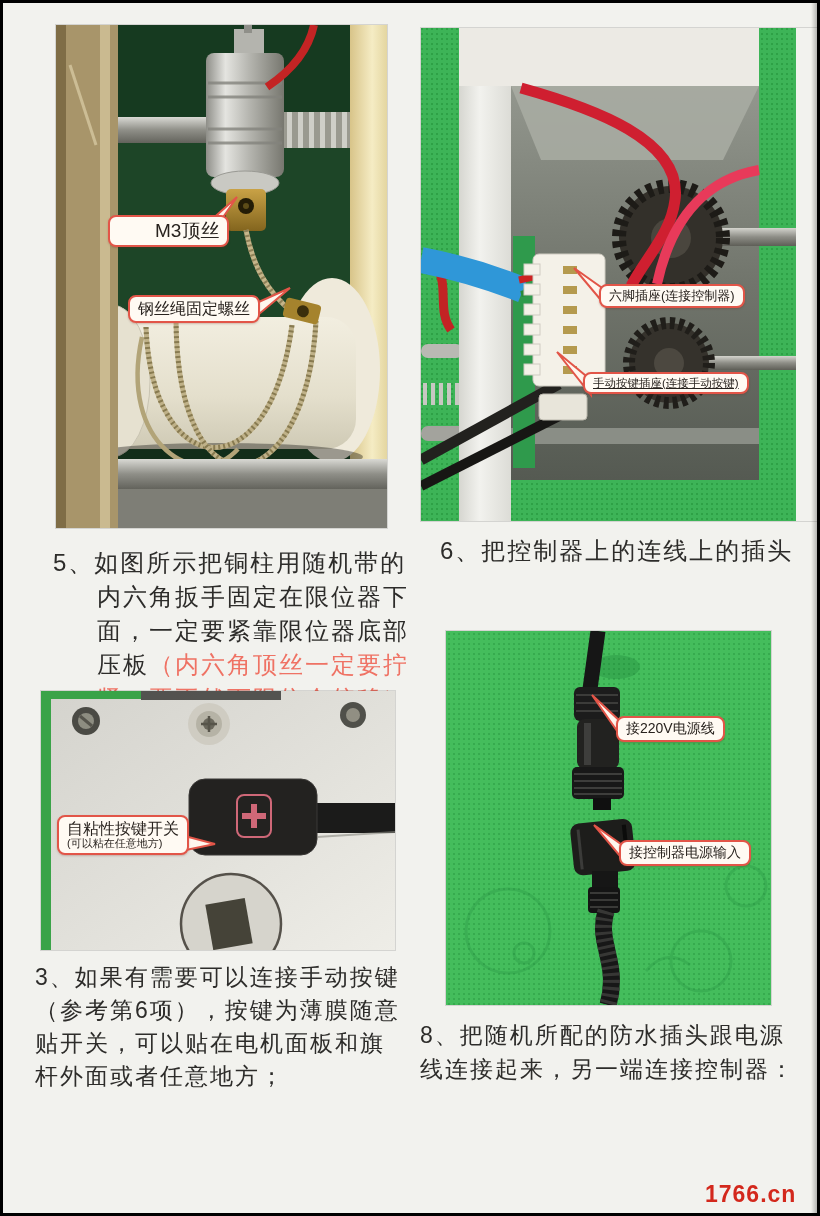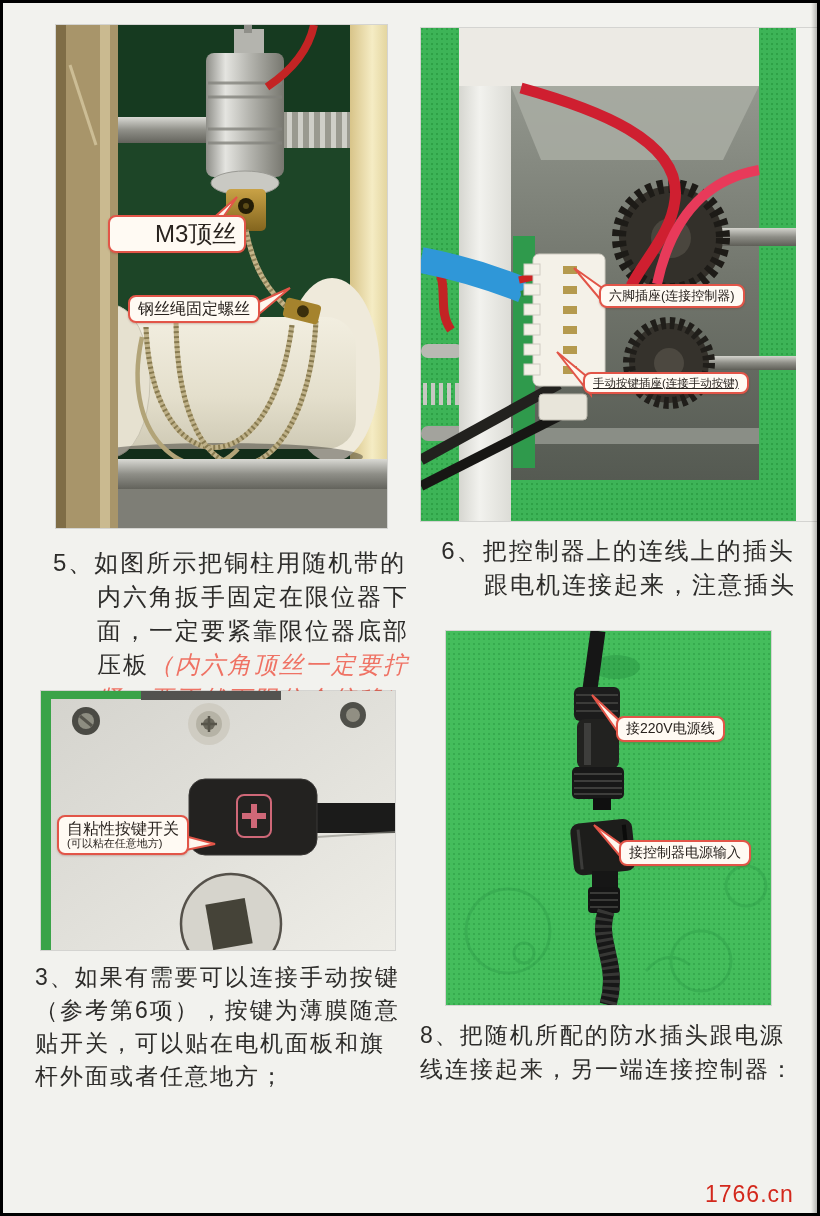--- a/index.html
+++ b/index.html
@@ -12,22 +12,22 @@
   .photo svg{position:absolute;left:0;top:0;}
   
   .callout{position:absolute;background:#fffaf3;border:2px solid #e25548;border-radius:8px;
            color:#28221e;padding:2px 8px;white-space:nowrap;z-index:5;line-height:1.25;
            box-shadow:0 1px 2px rgba(120,30,20,.25);}
   .callout .sub{display:block;font-size:11px;letter-spacing:0;margin-top:-2px;text-align:left;}
   
   .step{position:absolute;color:#2d2c2a;font-size:24px;line-height:34px;letter-spacing:2px;}
   .step .ln{white-space:nowrap;}
   .step .ind{padding-left:44px;}
-  .red{color:#ef7264;font-style:italic;}
-  .watermark{position:absolute;color:#d3281c;font-weight:normal;font-size:23px;letter-spacing:1px;text-align:center;}
+  .red{color:#ef7264;}
+  .watermark{position:absolute;color:#d3281c;font-weight:bold;font-size:23px;letter-spacing:1px;text-align:center;}
 </style>
 </head>
 <body>
 
 <div class="page">
 
   <div class="photo" style="left:53px;top:22px;width:331px;height:503px;">
     <svg width="331" height="503" viewBox="0 0 331 503">
       <defs>
         <linearGradient id="p1tan" x1="0" y1="0" x2="1" y2="0">
@@ -107,21 +107,21 @@
       <rect x="20" y="464" width="311" height="39" fill="#7e7e76"></rect>
 
       <rect width="62" height="503" fill="#a8956a"></rect>
       <rect x="44" width="10" height="503" fill="#d2c39a" opacity=".8"></rect>
       <rect x="0" width="10" height="503" fill="#6e5d38" opacity=".7"></rect>
       <line x1="14" y1="40" x2="40" y2="120" stroke="#e4d8b2" stroke-width="3" opacity=".6"></line>
 
       <polygon points="152,198 152,214 181,172" fill="#fff6ee" stroke="#e25548" stroke-width="2"></polygon>
       <polygon points="196,280 196,295 234,263" fill="#fff6ee" stroke="#e25548" stroke-width="2"></polygon>
     </svg>
-    <div class="callout" style="left:52px;top:190px;font-size:24px;padding-left:45px;">
+    <div class="callout" style="left:52px;top:190px;font-size:19px;padding-left:45px;">
       <span>M3顶丝</span>
     </div>
     <div class="callout" style="left:72px;top:270px;font-size:16px;">
       <span>钢丝绳固定螺丝</span>
     </div>
   </div>
 
   <div class="photo" style="left:418px;top:25px;width:415px;height:493px;">
     <svg width="375" height="493" viewBox="0 0 375 493">
       <defs>
@@ -212,21 +212,20 @@
   <div class="step" style="left:50px;top:543px;">
     <div class="ln">5、如图所示把铜柱用随机带的</div>
     <div class="ln ind">内六角扳手固定在限位器下</div>
     <div class="ln ind">面，一定要紧靠限位器底部</div>
     <div class="ln ind"><span>压板</span><span class="red">（内六角顶丝一定要拧</span></div>
     <div class="ln ind red">紧，要不然下限位会偏移）</div>
   </div>
 
   <div class="step" style="left:437px;top:531px;text-align:center;">
     <div class="ln">6、把控制器上的连线上的插头</div>
-    <div class="ln ind">跟电机连接起来，注意插头</div>
   </div>
 
   <div class="photo" style="left:38px;top:688px;width:354px;height:259px;">
     <svg width="354" height="259" viewBox="0 0 354 259">
       <defs>
         <linearGradient id="p3plate" x1="0" y1="0" x2="1" y2="1">
           <stop offset="0" stop-color="#d4d3cd"></stop>
             <stop offset=".55" stop-color="#e2e1db"></stop>
             <stop offset="1" stop-color="#eeede7"></stop>
         </linearGradient>

